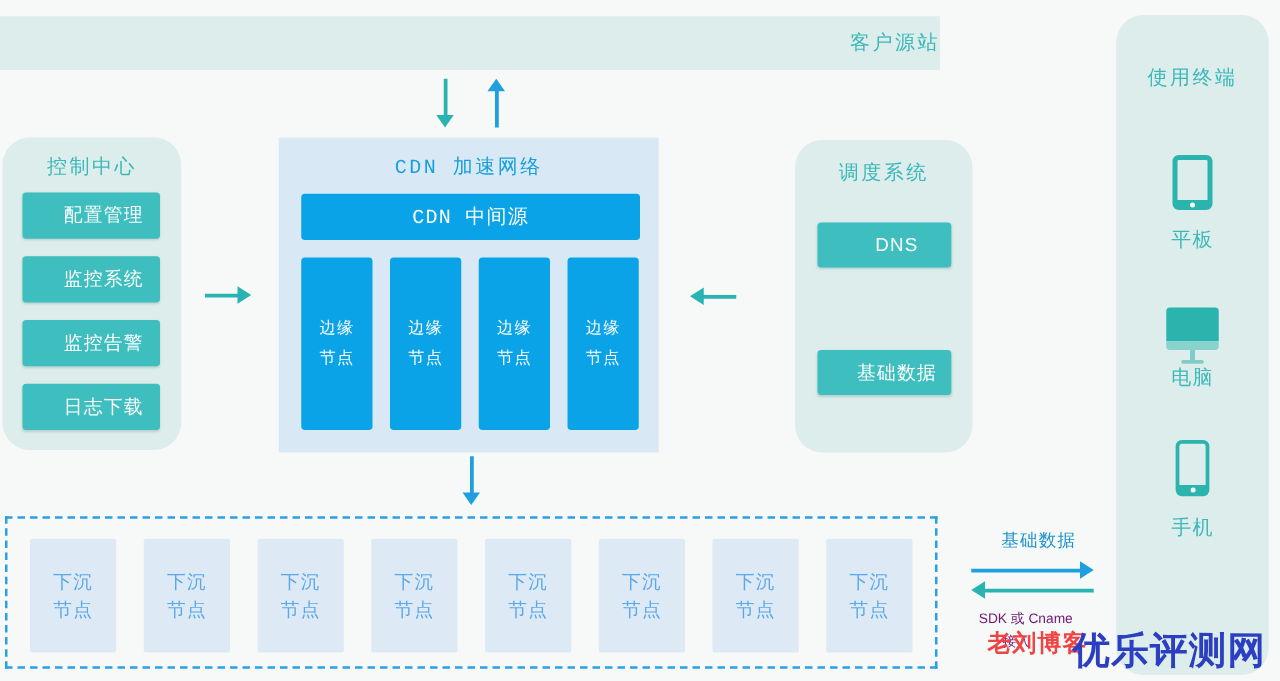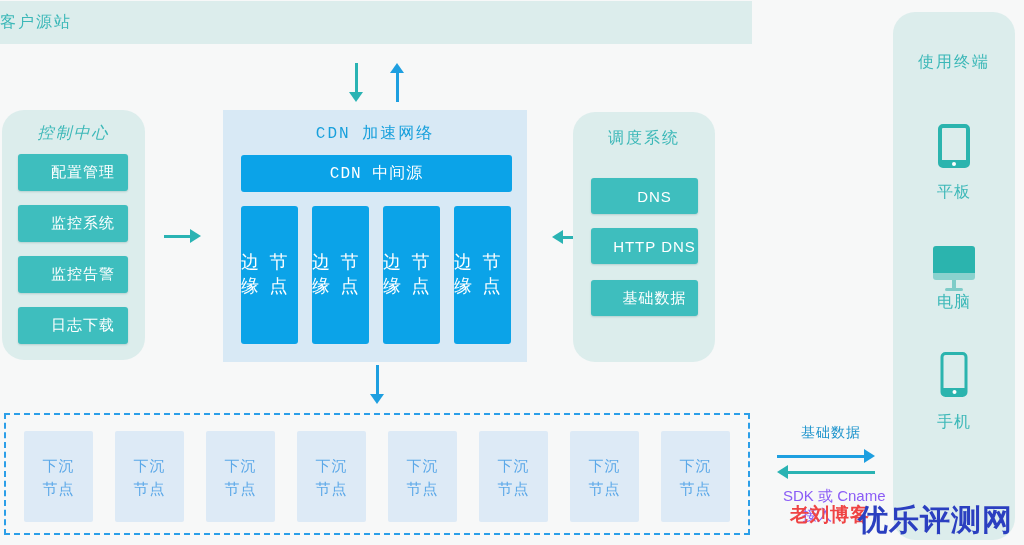--- a/index.html
+++ b/index.html
@@ -15,22 +15,22 @@
   
   .panel-teal { background:#dcedec;border-radius:22px; }
   .panel-blue { background:#d8e9f5; }
   .panel-title {
     display:block; text-align:center;
     font-size:16px; letter-spacing:2px; color:#3cb8b8;
   }
 
   
   .banner {
-    left:0; top:1px; width:752px; height:43px;
-    display:flex; align-items:center; justify-content:flex-start;
+    left:0; top:13px; width:752px; height:43px;
+    display:flex; align-items:center; justify-content:flex-end;
     font-size:16px; letter-spacing:2px; color:#3cb8b8;
     background:#dcedec;
   }
 
   
   .btn-teal {
     position:absolute;
     background:#3ebebe; color:#ffffff;
     border-radius:3px;
     display:flex; align-items:center; justify-content:center;
@@ -41,21 +41,21 @@
 
   
   .blk-blue {
     position:absolute;
     background:#0ba3e8; color:#ffffff;
     border-radius:3px;
     display:flex; align-items:center; justify-content:center;
     font-size:16px; letter-spacing:1px;
   }
   .edge-col {
-    flex-direction:row; line-height:24px; font-size:18px;
+    flex-direction:column; line-height:24px; font-size:13px;
   }
 
   
   .dashed-box {
     left:4px; top:413px; width:746px; height:122px;
     border:2px dashed #2b9fe8;
     display:flex; gap:22px; padding:16px 0 0 18px;
   }
   .sunk-node {
     width:69px; height:91px; background:#ddeaf6;
@@ -121,42 +121,42 @@
     position:absolute; left:50%; margin-left:-2px; bottom:-15px;
     width:4px; height:8px; background:#7fccc8;
   }
   .desktop-glyph .foot {
     position:absolute; left:50%; margin-left:-9px; bottom:-18px;
     width:18px; height:3px; background:#7fccc8; border-radius:2px;
   }
 
   
   .flow-label-blue { color:#1b93cc; font-size:14px; letter-spacing:1px; }
-  .flow-label-teal { color:#8b5cf6; font-size:15px; line-height:19px; }
+  .flow-label-teal { color:#701a75; font-size:11px; line-height:19px; }
   .wm1 { color:#ef4444; font-size:19px; font-weight:bold; z-index:11; letter-spacing:1px; }
   .wm2 { color:#2b3fc0; font-size:30px; font-weight:bold; z-index:12; letter-spacing:1px; }
 </style>
 </head>
 <body>
 
 <div class="abs banner">
   <span>客户源站</span>
 </div>
 
 <div class="varrow down abs" style="left:349px;top:63px;width:14px;height:39px;">
     <i class="shaft"></i>
     <i class="head"></i>
   </div>
 <div class="varrow up c-blue abs" style="left:390px;top:63px;width:14px;height:39px;">
     <i class="shaft"></i>
     <i class="head"></i>
   </div>
 
 <div class="abs panel-teal" style="left:2px;top:110px;width:143px;height:250px;">
-  <span class="panel-title" style="margin-top:13px;font-style:italic;">控制中心</span>
+  <span class="panel-title" style="margin-top:13px;">控制中心</span>
   <div class="btn-teal" style="left:16px;top:44px;width:110px;height:37px;">配置管理</div>
   <div class="btn-teal" style="left:16px;top:95px;width:110px;height:37px;">监控系统</div>
   <div class="btn-teal" style="left:16px;top:146px;width:110px;height:37px;">监控告警</div>
   <div class="btn-teal" style="left:16px;top:197px;width:110px;height:37px;">日志下载</div>
 </div>
 
 <div class="harrow right abs" style="left:164px;top:229px;width:37px;height:14px;">
     <i class="shaft"></i>
     <i class="head"></i>
   </div>
@@ -185,24 +185,23 @@
 <div class="harrow left abs" style="left:552px;top:230px;width:37px;height:14px;">
     <i class="shaft"></i>
     <i class="head"></i>
   </div>
 
 <div class="varrow down c-blue abs" style="left:370px;top:365px;width:14px;height:39px;">
     <i class="shaft"></i>
     <i class="head"></i>
   </div>
 
-<div class="abs panel-teal" style="left:573px;top:112px;width:142px;height:250px;">
+<div class="abs panel-teal" style="left:636px;top:112px;width:142px;height:250px;">
   <span class="panel-title" style="margin-top:16px;">调度系统</span>
   <div class="btn-teal" style="left:18px;top:66px;width:107px;height:36px;">DNS</div>
-  <div class="btn-teal" style="left:18px;top:116px;width:107px;height:36px;">HTTP DNS</div>
   <div class="btn-teal" style="left:18px;top:168px;width:107px;height:36px;">基础数据</div>
 </div>
 
 <div class="abs panel-teal" style="left:893px;top:12px;width:122px;height:528px;">
   <span class="panel-title" style="margin-top:40px;">使用终端</span>
 
   <div class="tablet-glyph" style="top:112px;"></div>
   <span class="terminal-label" style="top:170px;">平板</span>
 
   <div class="desktop-glyph" style="top:234px;">

